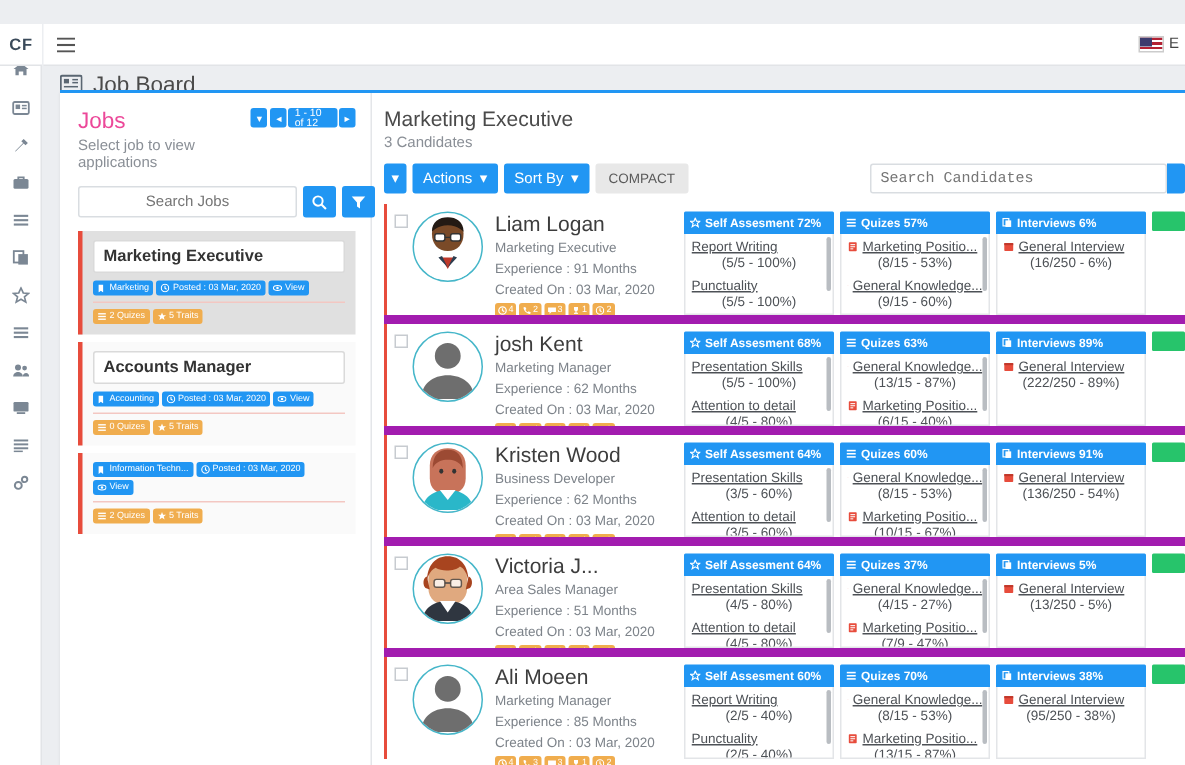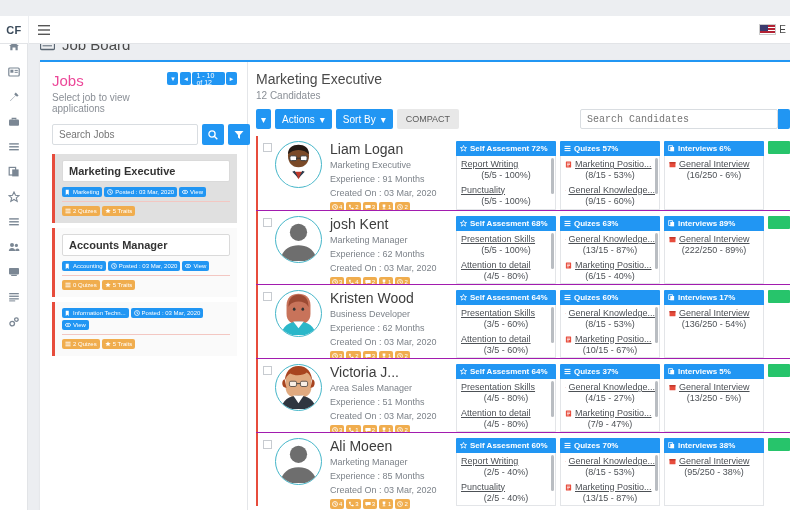--- a/index.html
+++ b/index.html
@@ -47,21 +47,21 @@
     padding-top: 6px; z-index: 20;
   }
   .rail-item {
     width: 28px; height: 25px; display: flex; align-items: center;
     justify-content: center; color: #7b8794; font-size: 11px;
   }
   .rail-item svg { display:block; }
 
   
   #pagehead {
-    position: absolute; top: 28px; left: 28px; width: 762px; height: 32px;
+    position: absolute; top: 40px; left: 28px; width: 762px; height: 32px;
     display: flex; align-items: center; gap: 7px; padding-left: 12px;
     background: #eceef1;
   }
   #pagehead .ph-title { font-size: 15px; color: #4a4a4a; }
 
   
   #panel {
     position: absolute; top: 60px; left: 40px; width: 750px; height: 450px;
     background: #ffffff; border-top: 2px solid #2196f3;
     box-shadow: 0 1px 2px rgba(0,0,0,.08);
@@ -83,21 +83,21 @@
     font-size:7px; padding:0 3px; min-width:11px;
   }
   .pg-lbl { background:#2196f3; color:#fff; border-radius:2px; height:13px;
     display:flex; align-items:center; padding:0 4px; font-size:7px; }
   .pg-grp { display:flex; gap:1px; }
 
   .job-search { display:flex; margin-top:10px; gap:4px; }
   .job-search input {
     flex:1; height:21px; border:1px solid #d9dde1; border-radius:2px;
     padding:0 6px; font-size:10px; color:#9aa0a6; outline:none;
-    font-family:"Liberation Sans", sans-serif; background:#fff;
+    font-family:"Liberation Sans", sans-serif; background:#fff;text-align:center;
   }
   .sq-btn {
     width:22px; height:21px; background:#2196f3; color:#fff; border:none;
     border-radius:2px; display:flex; align-items:center; justify-content:center;
     font-size:10px; cursor:pointer;
   }
 
   .job-list { margin-top: 9px; }
   .job-card {
     border-left: 3px solid #e74c3c; background:#fafafa;
@@ -143,21 +143,21 @@
   .cand-search-wrap { margin-left:auto; display:flex; margin-right:0; }
   .cand-search-wrap input {
     width:198px; height:20px; border:1px solid #d9dde1; border-radius:2px;
     padding:0 6px; font-size:10px; color:#9aa0a6; outline:none; background:#fff;
     font-family:Liberation Mono, monospace;
   }
   .cand-search-wrap .sq-btn { height:20px; width:12px; border-radius:0 2px 2px 0; }
 
   .cand-list { margin-top:7px; }
   .cand-row {
-    display:flex; border-top:1px solid #a21caf; position:relative;
+    display:flex; border-top:6px solid #a21caf; position:relative;
     height:74px; background:#fff;
   }
   .cand-row:first-child { border-top:none; }
   .cand-left {
     width:212px; display:flex; padding:5px 0 0 2px; position:relative;
     border-left:2px solid #e74c3c;
   }
   .chk {
     width:9px; height:9px; border:1px solid #c7cbd0; background:#fff;
     margin:2px 3px 0 3px; flex:none;
@@ -472,21 +472,21 @@
               </svg>
               <span>5 Traits</span>
             </span>
           </div>
         </div>
       </div>
   </div>
 
   <div id="cand-col">
     <div class="cand-title">Marketing Executive</div>
-    <div class="cand-sub">12 Candidates</div>
+    <div class="cand-sub">3 Candidates</div>
 
     <div class="cand-tools">
       <button class="bbtn caret-only">▾</button>
       <button class="bbtn">
         <span>Actions</span>
         <span>▾</span>
       </button>
       <button class="bbtn">
         <span>Sort By</span>
         <span>▾</span>
@@ -898,21 +898,21 @@
                   <div class="val">(10/15 - 67%)</div>
                 </div>
               </div>
             </div>
             <div class="acol">
               <div class="acol-head">
                 <svg class="ic" width="7" height="7" viewBox="0 0 8 8">
                   <rect x="0.8" y="0.8" width="4.4" height="5.6" fill="none" stroke="#fff" stroke-width="0.9"></rect>
                   <rect x="2.6" y="2.2" width="4.4" height="5" fill="#fff"></rect>
                 </svg>
-                <span>Interviews 17%</span>
+                <span>Interviews 91%</span>
               </div>
               <div class="acol-body">
                 <div class="aitem">
                   <div class="lbl">
                     <svg class="ic" width="7" height="7" viewBox="0 0 8 8">
                       <rect x="0.6" y="1.2" width="6.8" height="6" rx="0.6" fill="#e74c3c"></rect>
                       <rect x="0.6" y="1.2" width="6.8" height="1.6" fill="#c0392b"></rect>
                     </svg>
                     <span>General Interview</span>
                   </div>

